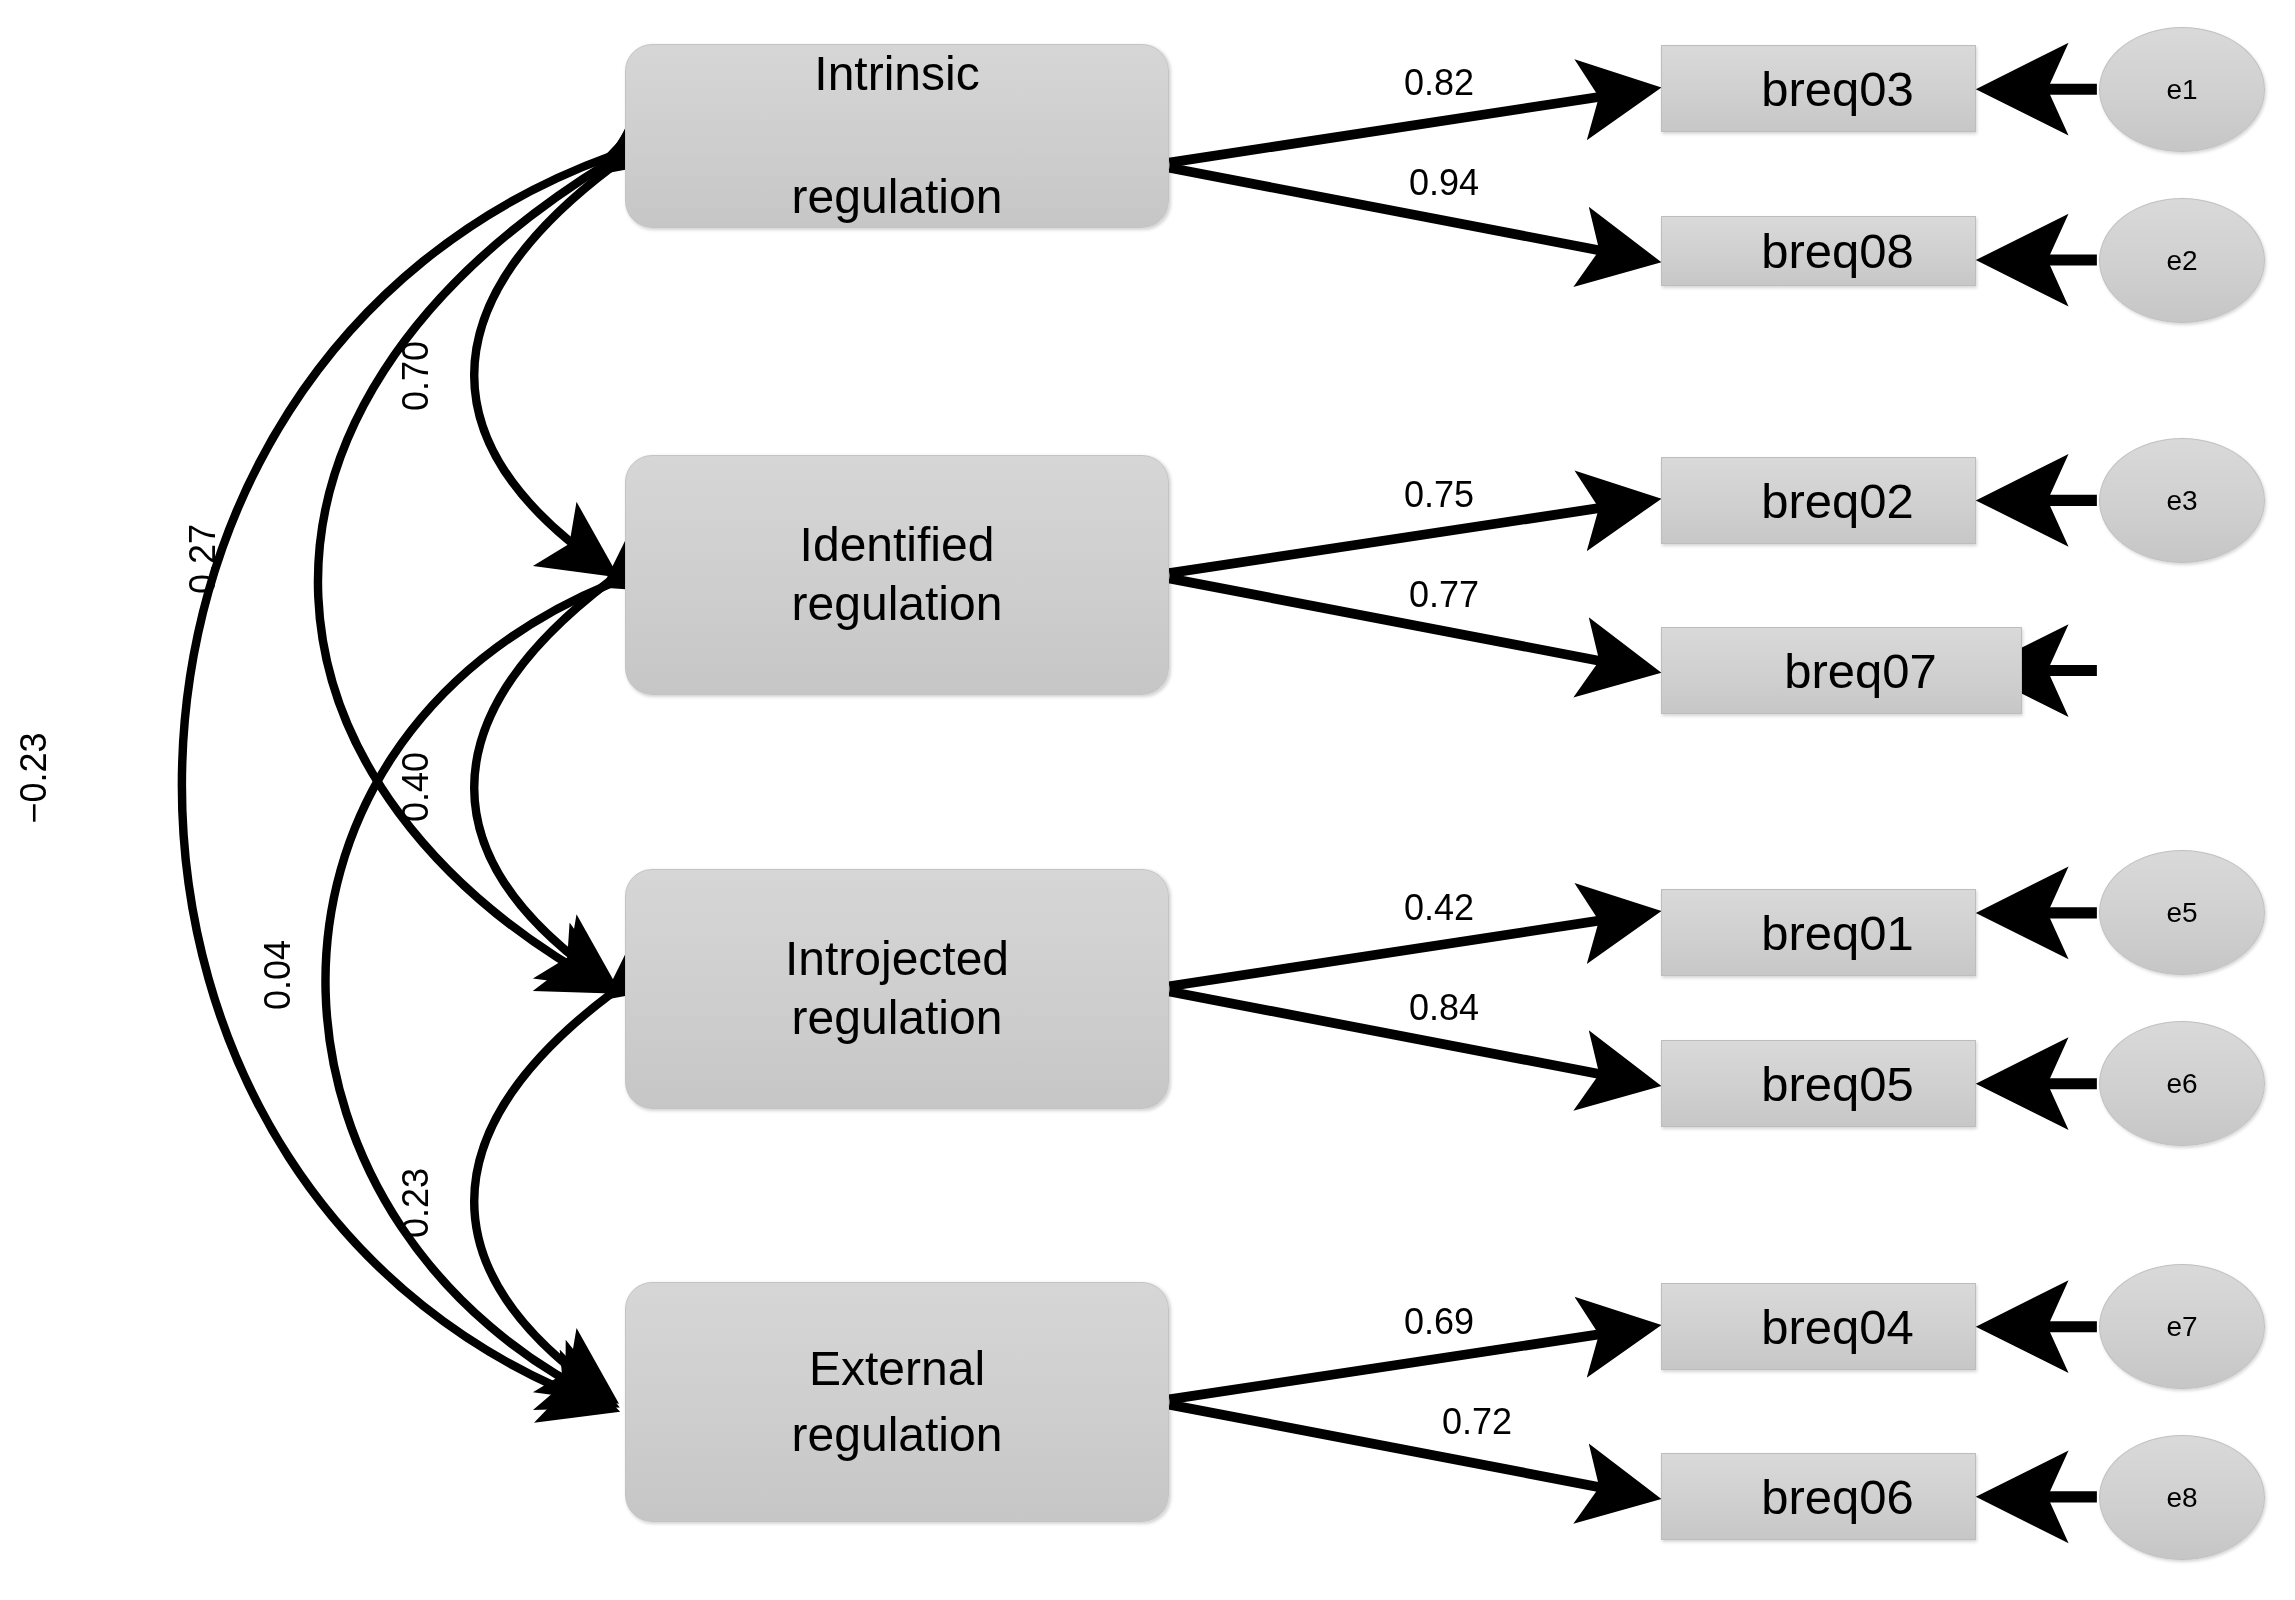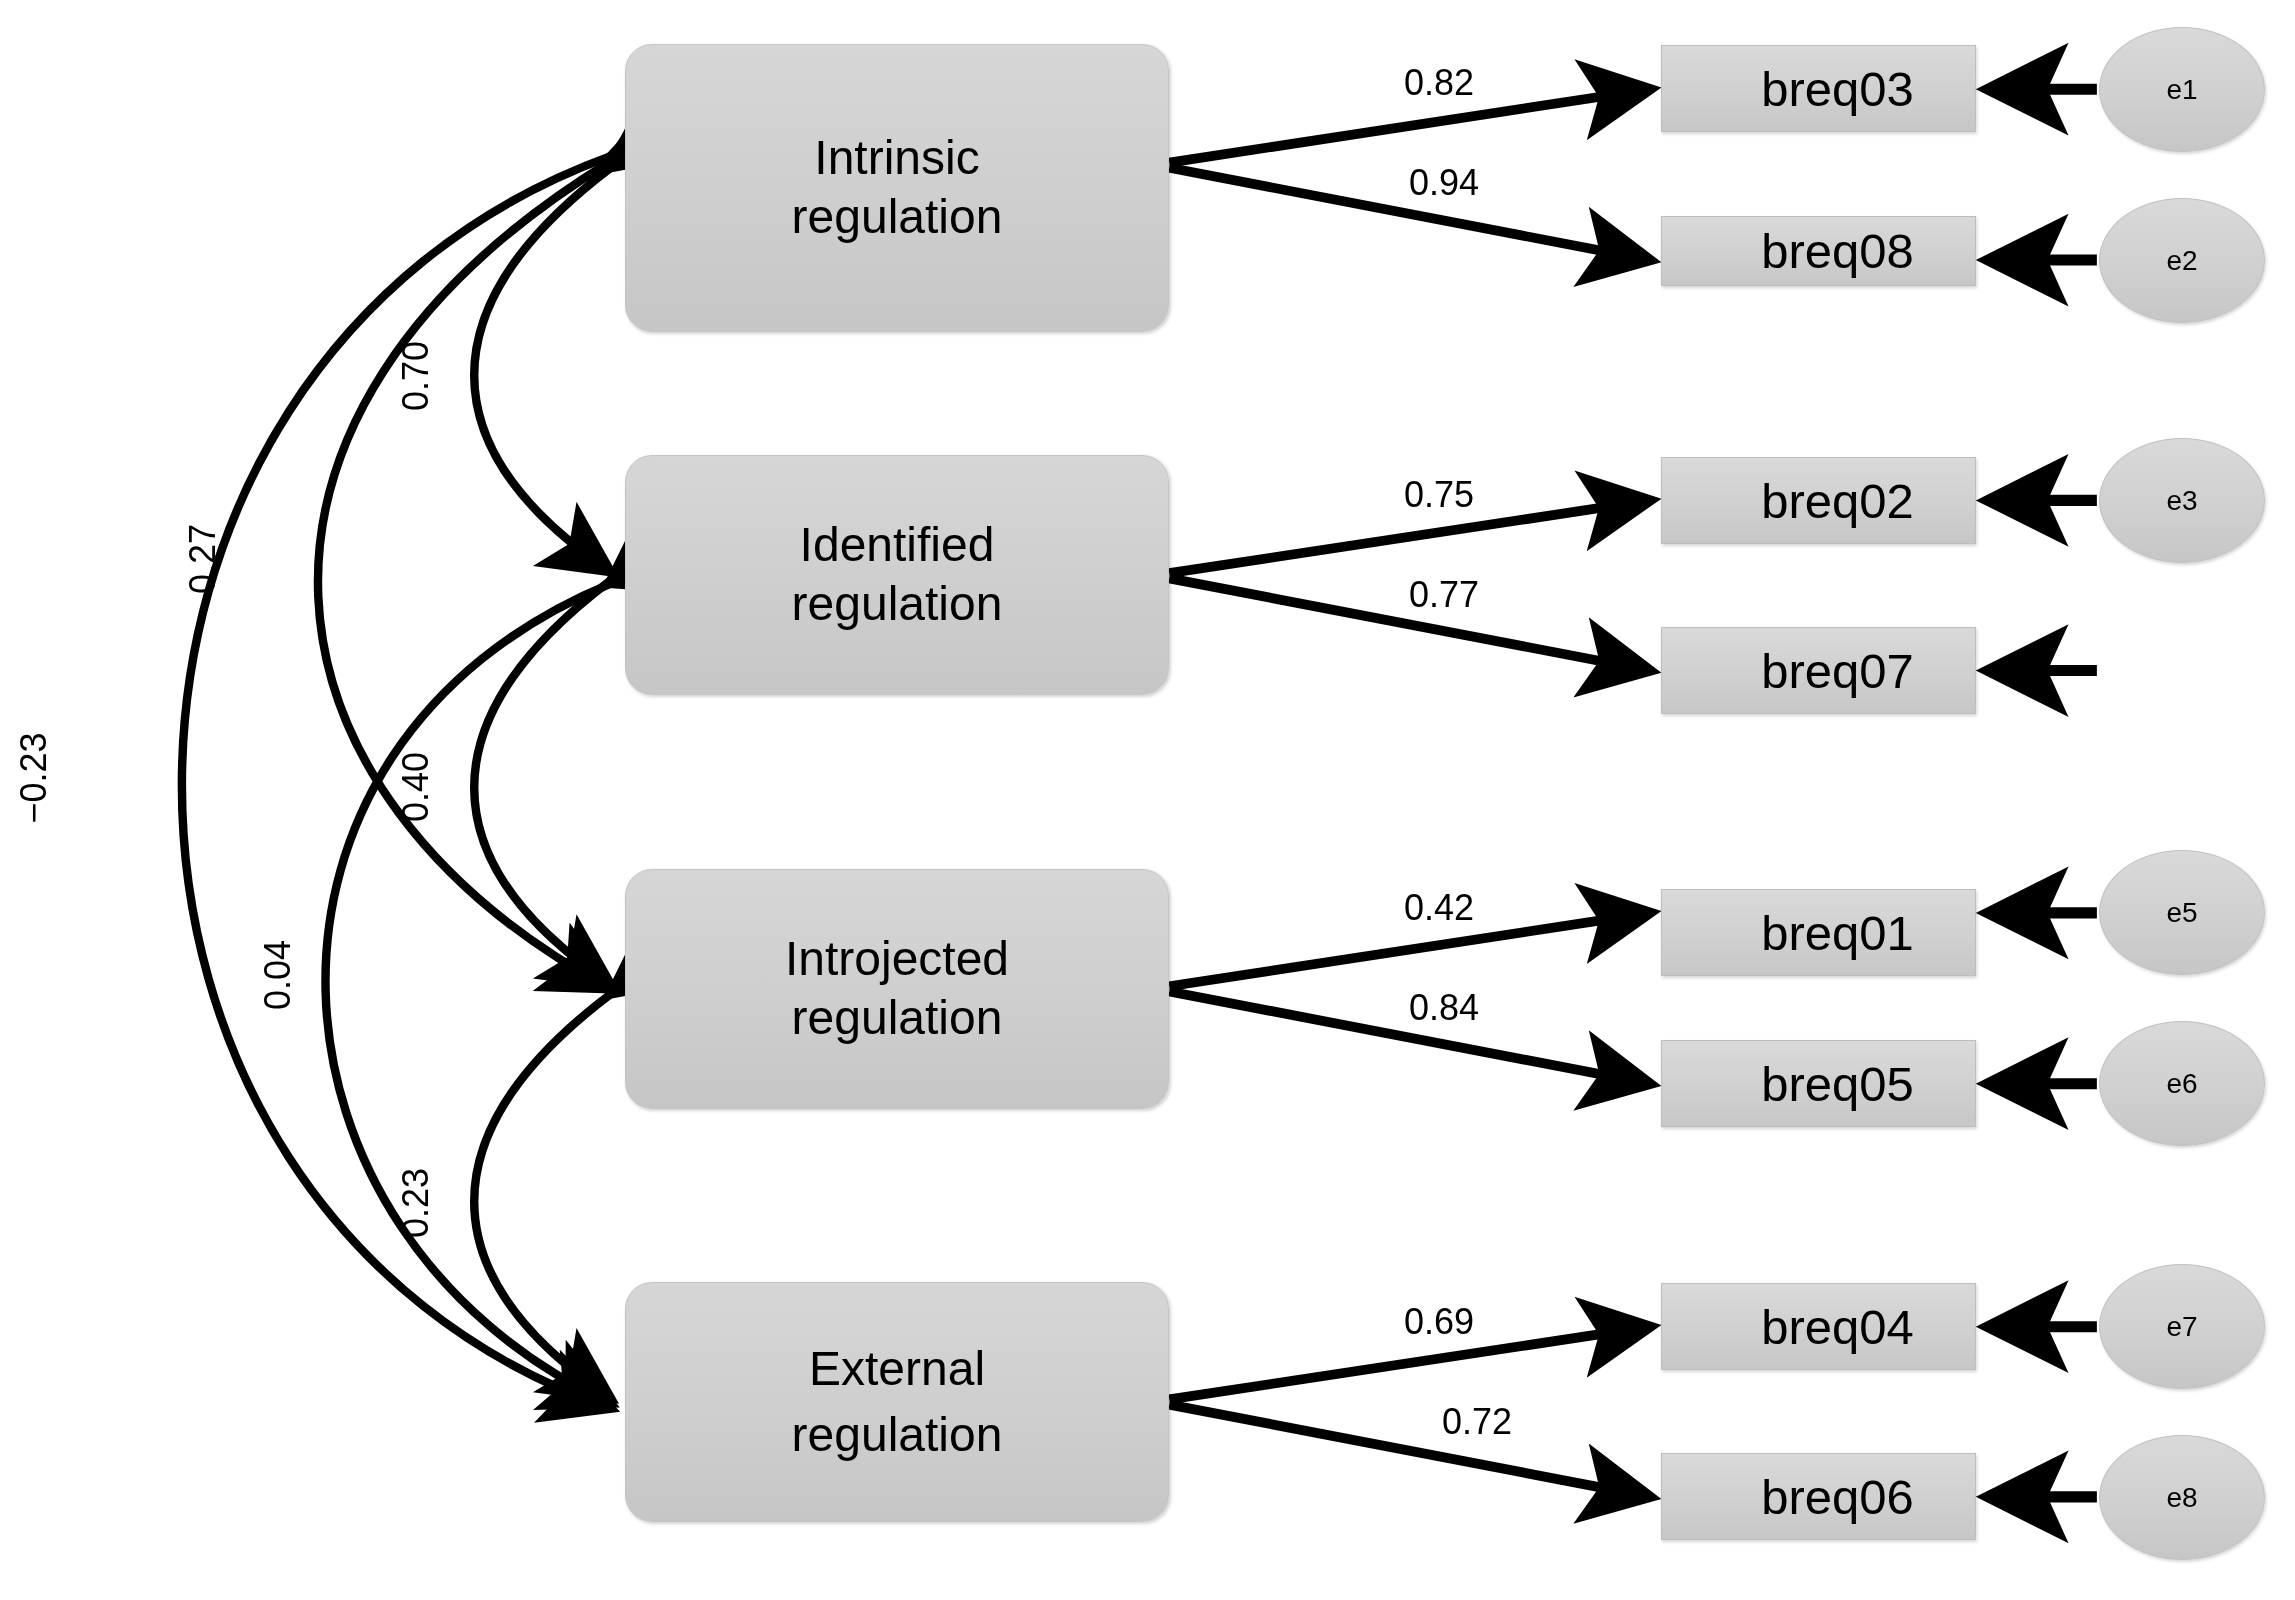--- a/index.html
+++ b/index.html
@@ -120,21 +120,21 @@
       <path d="M 940 1530 C 660 1742 660 1962 940 2152" marker-start="url(#ah2)" marker-end="url(#ah2)"></path>
 
       <path d="M 940 248 C 300 640 380 1220 940 1522" marker-start="url(#ah2)" marker-end="url(#ah2)"></path>
 
       <path d="M 940 898 C 330 1150 380 1900 940 2160" marker-start="url(#ah2)" marker-end="url(#ah2)"></path>
 
       <path d="M 940 240 C 60 560 60 1860 940 2168" marker-start="url(#ah2)" marker-end="url(#ah2)"></path>
     </g>
   </svg>
 
-  <div class="latent-box" style="left:625px;top:44px;width:544px;height:288px;">
+  <div class="latent-box" style="left:625px;top:44px;width:544px;height:184px;justify-content:space-between;">
     <span class="ln">Intrinsic</span>
     <span class="ln">regulation</span>
   </div>
 
   <div class="latent-box" style="left:625px;top:455px;width:544px;height:240px;">
     <span class="ln">Identified</span>
     <span class="ln">regulation</span>
   </div>
 
   <div class="latent-box" style="left:625px;top:869px;width:544px;height:240px;">
@@ -143,21 +143,21 @@
   </div>
 
   <div class="latent-box" style="left:625px;top:1282px;width:544px;height:240px;gap:7px;">
     <span class="ln">External</span>
     <span class="ln">regulation</span>
   </div>
 
   <div class="indicator-box" style="left:1661px;top:45px;width:315px;height:87px;">breq03</div>
   <div class="indicator-box" style="left:1661px;top:216px;width:315px;height:70px;">breq08</div>
   <div class="indicator-box" style="left:1661px;top:457px;width:315px;height:87px;">breq02</div>
-  <div class="indicator-box" style="left:1661px;top:627px;width:315px;height:87px;">breq07</div>
+  <div class="indicator-box" style="left:1661px;top:627px;width:361px;height:87px;">breq07</div>
   <div class="indicator-box" style="left:1661px;top:869px;width:315px;height:87px;margin-top:20px;">breq01</div>
   <div class="indicator-box" style="left:1661px;top:1040px;width:315px;height:87px;">breq05</div>
   <div class="indicator-box" style="left:1661px;top:1283px;width:315px;height:87px;">breq04</div>
   <div class="indicator-box" style="left:1661px;top:1453px;width:315px;height:87px;">breq06</div>
 
   <div class="error-ellipse" style="left:2099px;top:27px;width:166px;height:125px;">e1</div>
   <div class="error-ellipse" style="left:2099px;top:198px;width:166px;height:125px;">e2</div>
   <div class="error-ellipse" style="left:2099px;top:438px;width:166px;height:125px;">e3</div>
   <div class="error-ellipse" style="left:2099px;top:850px;width:166px;height:125px;">e5</div>
   <div class="error-ellipse" style="left:2099px;top:1021px;width:166px;height:125px;">e6</div>

